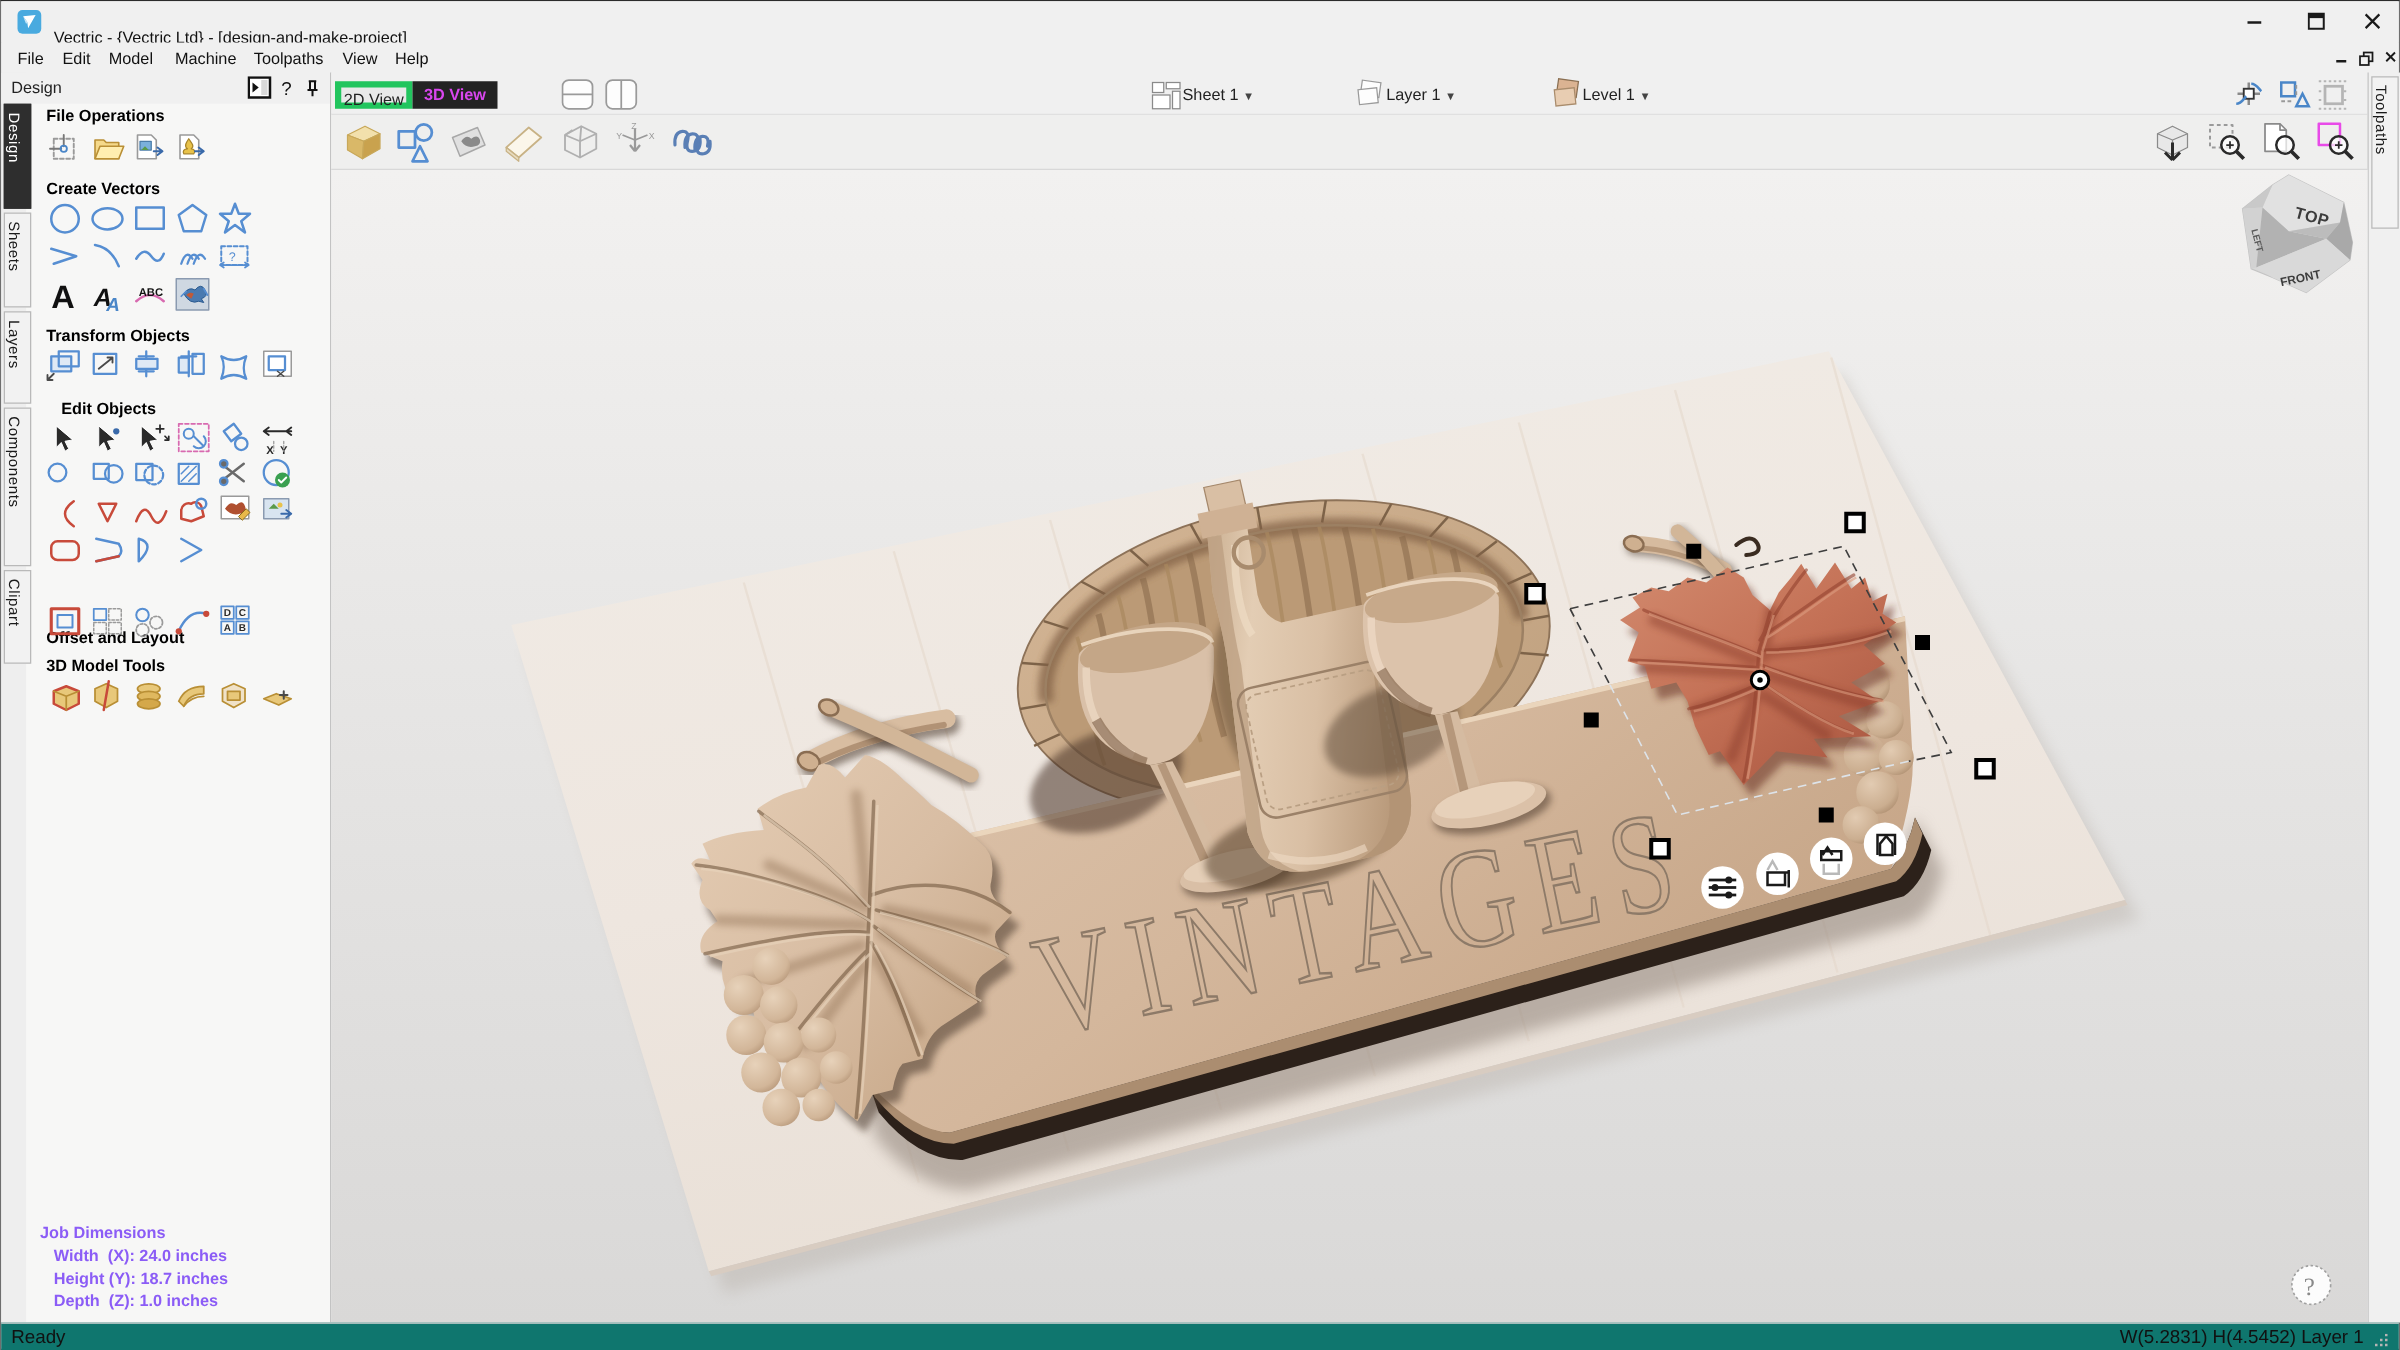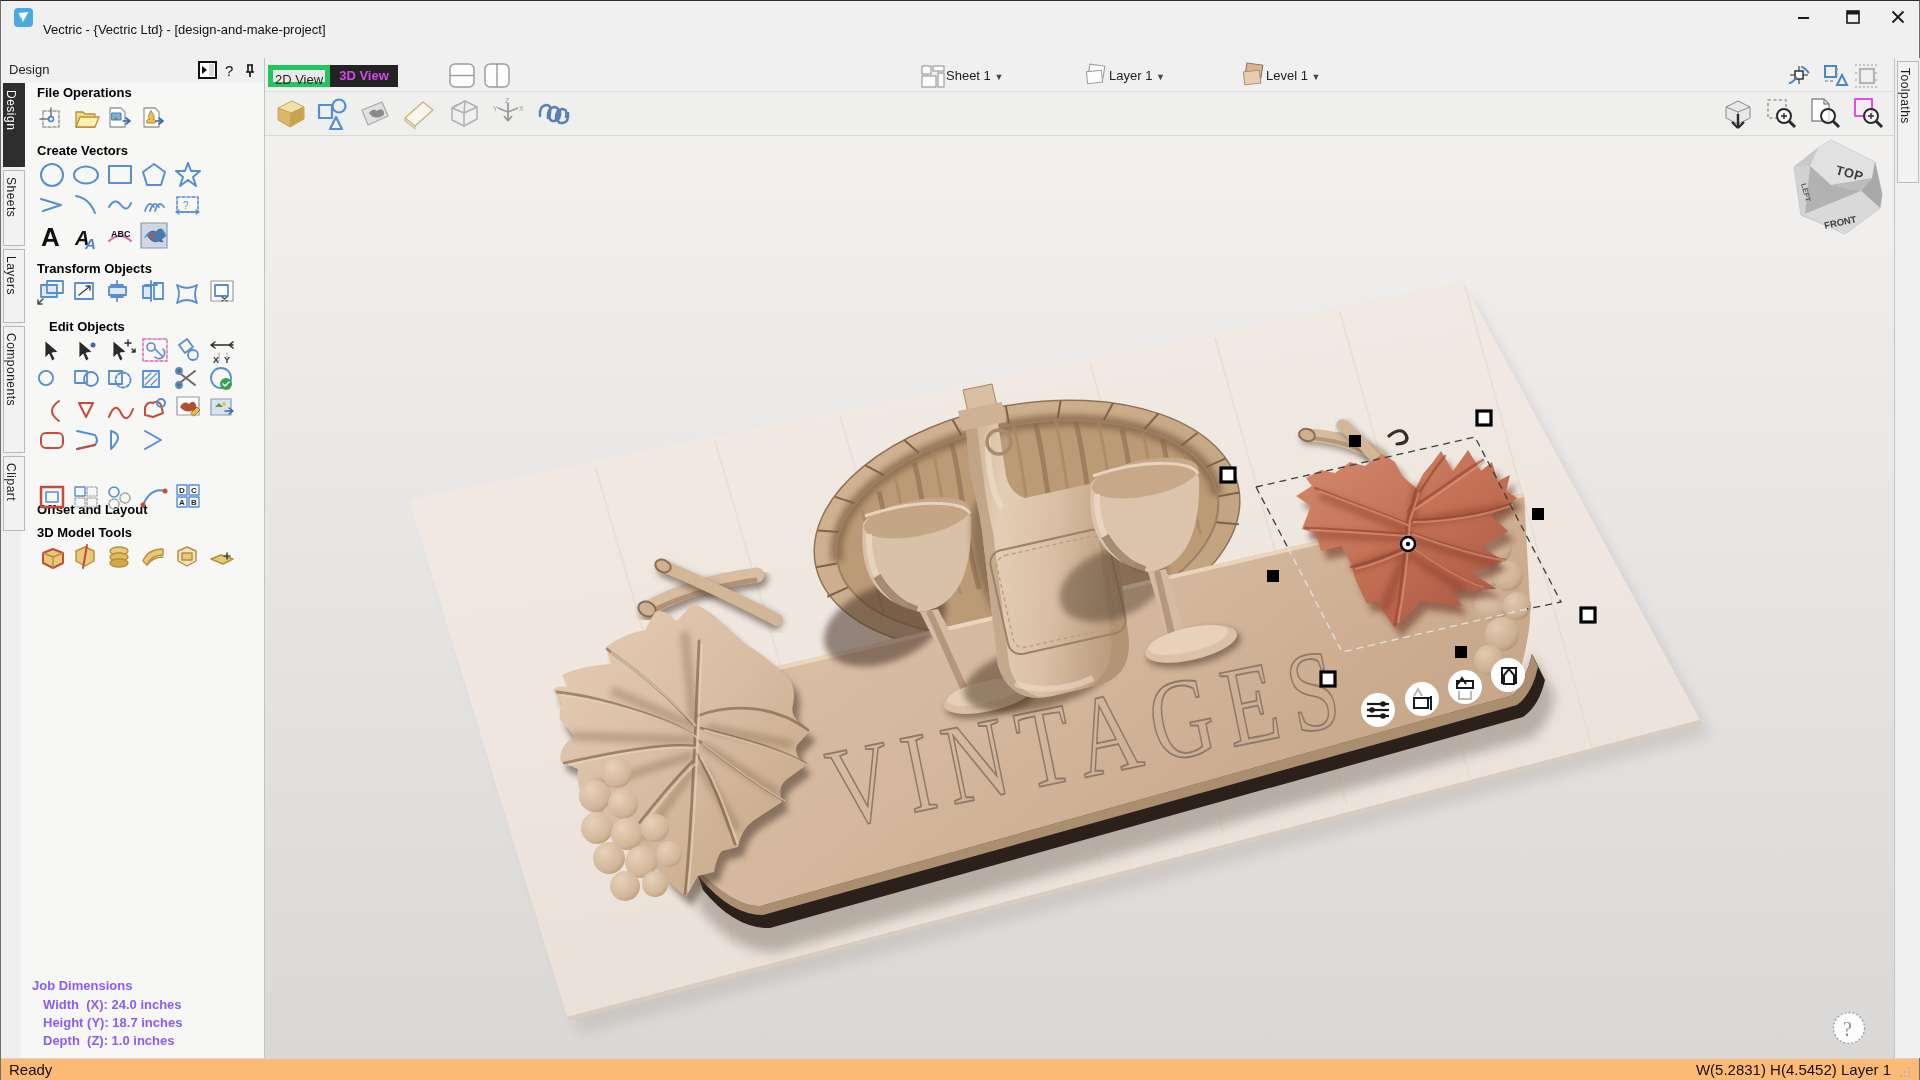--- a/index.html
+++ b/index.html
@@ -45,21 +45,21 @@
   
   #righttabs { position:absolute; left:1893px; top:57px; width:27px; height:1000px; background:#f0f0f0; border-left:1px solid #c3c3c3;}
   #righttabs .vtab { left:2px; top:3px; }
 
   
   #canvas { position:absolute; left:264px; top:135px; width:1629px; height:922px;
     background:linear-gradient(#f2f1f0, #e4e3e2 55%, #d9d8d7); }
   #canvas svg { position:absolute; left:0; top:0; }
 
   
-  #statusbar { position:absolute; left:0; top:1057px; width:100%; height:23px; background:#fdba74;
+  #statusbar { position:absolute; left:0; top:1057px; width:100%; height:23px; background:#0f766e;
     border-top:1px solid #d5d5d5; font-size:13px; color:#111; }
 </style>
 </head>
 <body>
 <div id="root">
 
   <div id="titlebar">
     <div id="applogo">
       <svg width="19" height="19" viewBox="0 0 19 19">
         <path d="M4.5 5 L14.5 4 L8.5 14.5 L7.8 9.6 Z" fill="#ffffff"></path>
@@ -72,20 +72,36 @@
       </svg>
     <svg class="wbtn" style="left:1845px" width="14" height="33">
         <rect x="1" y="10" width="12" height="12" fill="none" stroke="#1a1a1a" stroke-width="1.6"></rect>
         <rect x="1" y="10" width="12" height="3.5" fill="#1a1a1a"></rect>
       </svg>
     <svg class="wbtn" style="left:1890px" width="14" height="33">
         <path d="M1.5 10.5 L12.5 21.5 M12.5 10.5 L1.5 21.5" stroke="#1a1a1a" stroke-width="1.8"></path>
       </svg>
   </div>
 
+  <div id="menubar">
+    <span class="m" style="left:13px">File</span>
+    <span class="m" style="left:49px">Edit</span>
+    <span class="m" style="left:86px">Model</span>
+    <span class="m" style="left:139px">Machine</span>
+    <span class="m" style="left:202px">Toolpaths</span>
+    <span class="m" style="left:273px">View</span>
+    <span class="m" style="left:315px">Help</span>
+
+    <svg style="position:absolute;left:1866px;top:0" width="54" height="24">
+      <rect x="2" y="14" width="8" height="2" fill="#1a1a1a"></rect>
+      <rect x="24" y="8" width="7" height="7" fill="none" stroke="#1a1a1a" stroke-width="1.4"></rect>
+      <rect x="21" y="11" width="7" height="7" fill="#f0f0f0" stroke="#1a1a1a" stroke-width="1.4"></rect>
+      <path d="M42 8 L49 15 M49 8 L42 15" stroke="#1a1a1a" stroke-width="1.5"></path>
+    </svg>
+  </div>
 
   <div id="lefttabs"></div>
   <div id="designhdr">
     <div class="t">Design</div>
     <svg style="position:absolute;left:197px;top:3px" width="60" height="20">
       <rect x="1" y="1" width="17" height="16" fill="#fff" stroke="#111" stroke-width="2"></rect>
       <rect x="11" y="3" width="5" height="12" fill="#d9d9d9"></rect>
       <path d="M4 5 L9 9 L4 13 Z" fill="#111"></path>
       <text x="27" y="15" font-size="15" fill="#111">?</text>
       <g stroke="#111" stroke-width="1.6" fill="none">

